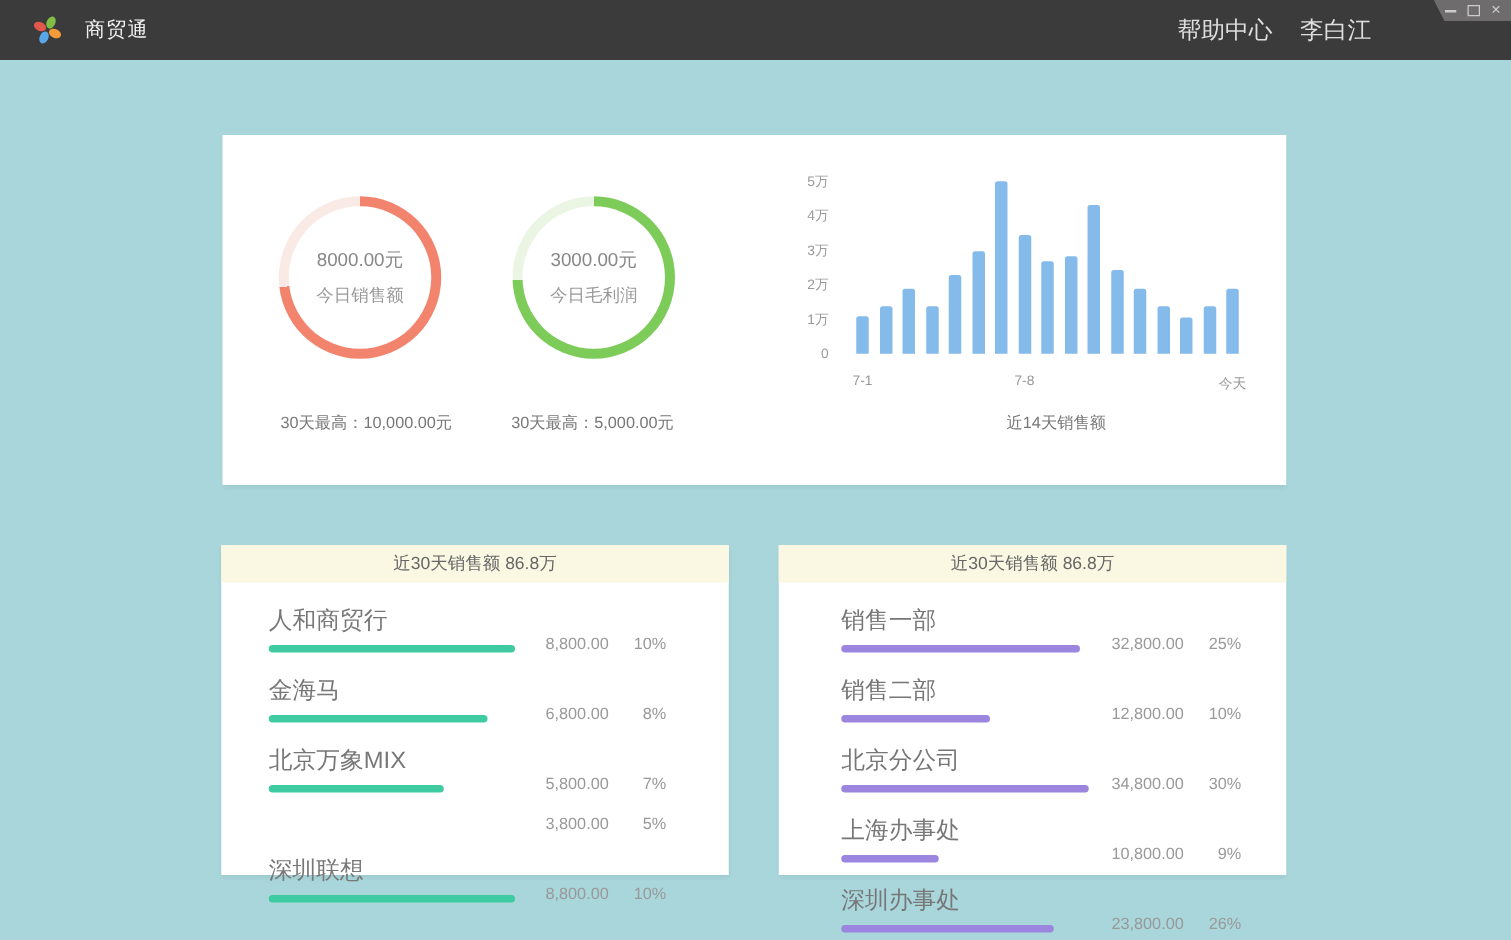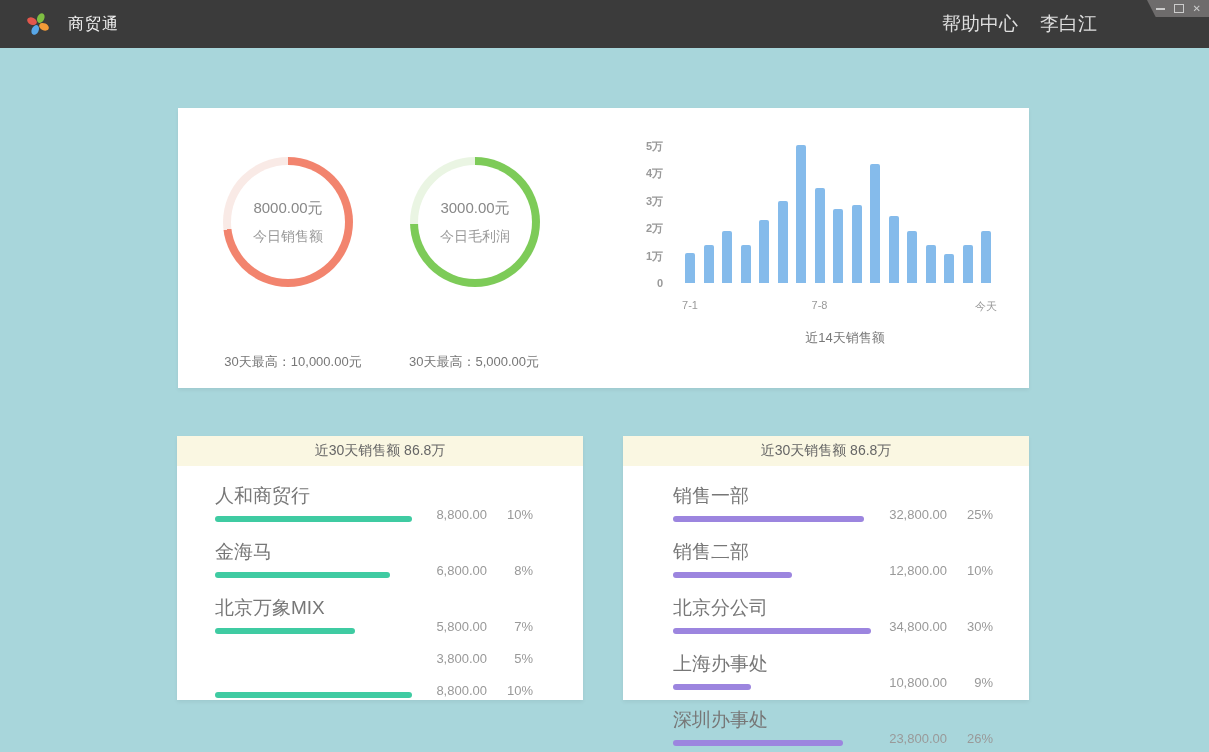--- a/index.html
+++ b/index.html
@@ -28,26 +28,26 @@
   .card-customers{left:177px;}
   .card-departments{left:623px;}
   
   .donut{position:absolute;width:130px;height:130px;border-radius:50%;}
   .donut-1{left:45px;top:49px;}
   .donut-2{left:232px;top:49px;}
   .donut-inner{position:absolute;inset:8px;background:#FFFFFF;border-radius:50%;
     display:flex;flex-direction:column;align-items:center;justify-content:center;gap:10px;}
   .donut-value{font-size:15px;color:#888888;}
   .donut-label{font-size:14px;color:#999999;}
-  .footnote{position:absolute;top:221px;width:170px;text-align:center;font-size:13px;color:#777777;margin-top:24px;}
+  .footnote{position:absolute;top:221px;width:170px;text-align:center;font-size:13px;color:#777777;}
   .footnote-1{left:30px;}
   .footnote-2{left:211px;}
   .chart-caption{position:absolute;top:221px;left:582px;width:170px;text-align:center;font-size:13px;color:#777777;}
   
-  .y-tick{position:absolute;left:430px;width:55px;text-align:right;font-size:11px;color:#999999;line-height:16px;font-weight:bold;}
+  .y-tick{position:absolute;left:430px;width:55px;text-align:right;font-size:11px;color:#999999;line-height:16px;}
   .x-tick{position:absolute;top:191px;width:60px;text-align:center;font-size:11px;color:#999999;}
   .bars{position:absolute;left:507px;bottom:105px;width:306px;height:145px;
     display:flex;align-items:flex-end;justify-content:space-between;}
   .bar{width:10px;border-radius:2px 2px 0 0;}
   
   .card-head{height:30px;background:#FAF7E2;display:flex;align-items:center;justify-content:center;
     font-size:14px;color:#666666;}
   .card-body{box-sizing:border-box;}
   .card-customers .card-body{padding:17px 50px 0 38px;}
   .card-departments .card-body{padding:17px 36px 0 50px;}
@@ -180,20 +180,21 @@
 
   <div class="row">
     <div class="row-right">
       <span class="row-amount">3,800.00</span>
       <span class="row-pct">5%</span>
     </div>
   </div>
 
   <div class="row">
     <div class="row-left">
+      <div class="row-name">深圳联想</div>
       <div class="row-fill" style="width: 197px; background: rgb(63, 203, 162);"></div>
     </div>
     <div class="row-right">
       <span class="row-amount">8,800.00</span>
       <span class="row-pct">10%</span>
     </div>
   </div>
 </div>
 </div>
 

